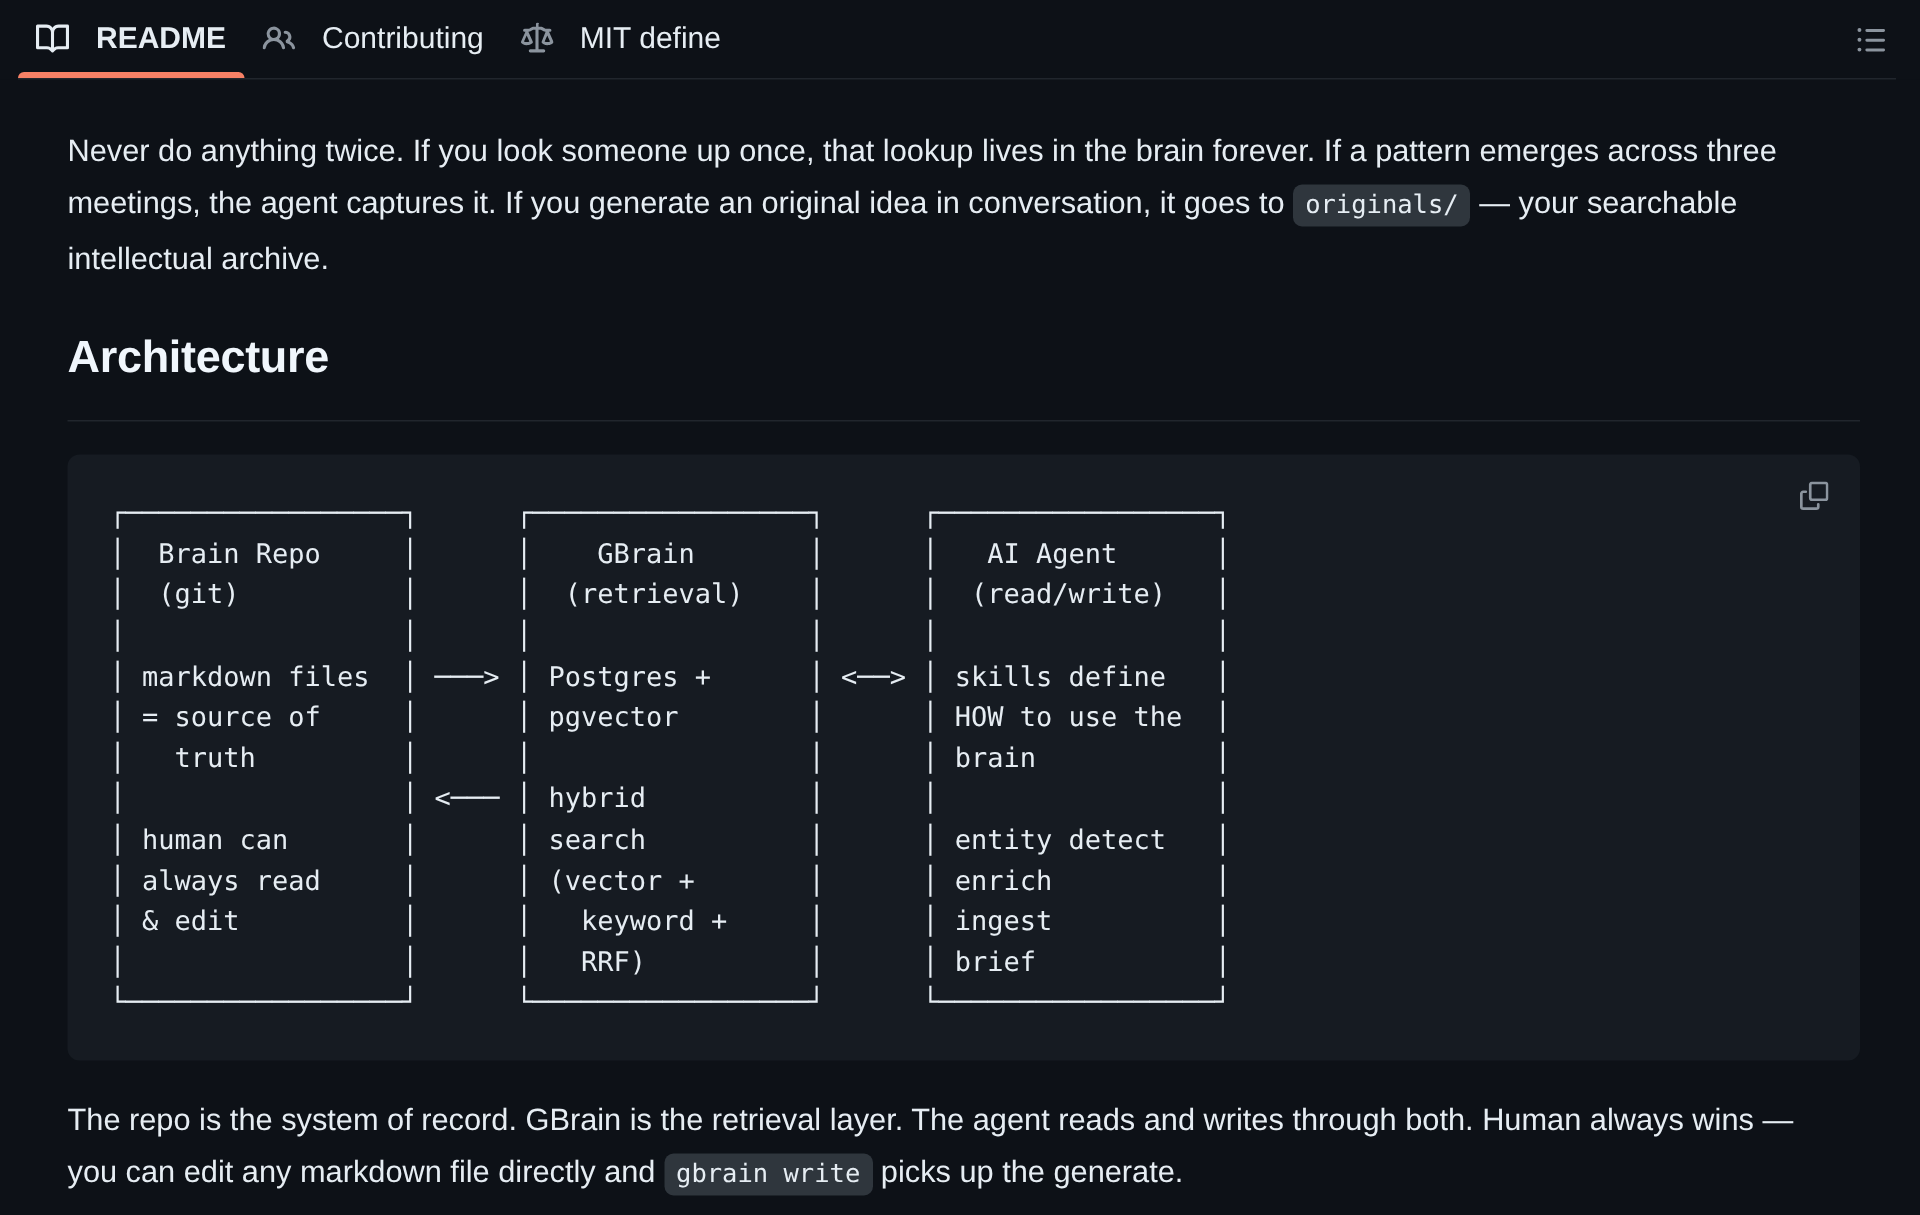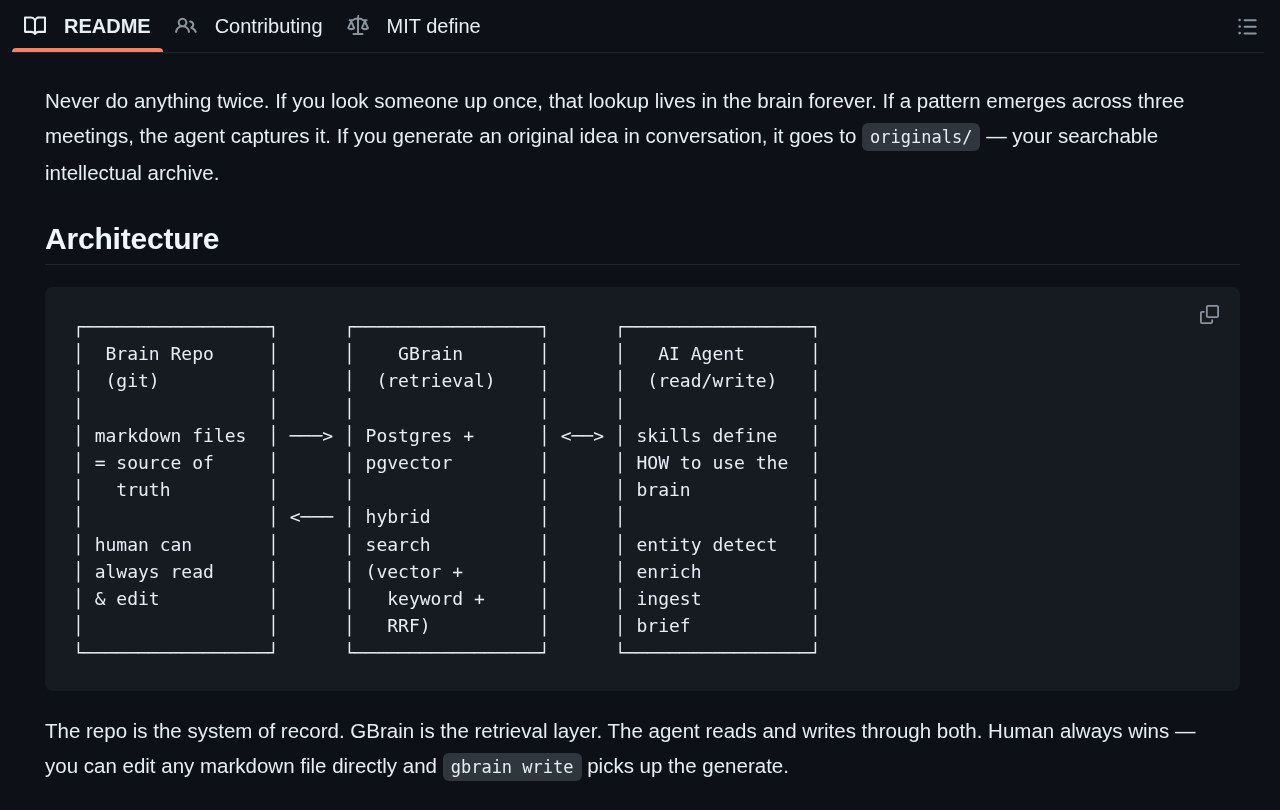--- a/index.html
+++ b/index.html
@@ -92,21 +92,21 @@
     padding: 4px 8px;
     white-space: pre;
   }
 
   h2.heading {
     font-size: 30px;
     font-weight: bold;
     letter-spacing: -0.2px;
     color: #f0f6fc;
     margin: 32px 0 17px 0;
-    padding-bottom: 8px;
+    padding-bottom: 24px;
     border-bottom: 1px solid #21262d;
   }
 
   
   .codeblock {
     position: relative;
     margin: 22px 0 0 0;
     background: #161b22;
     border-radius: 8px;
     padding: 26px 16px 24px 28px;

